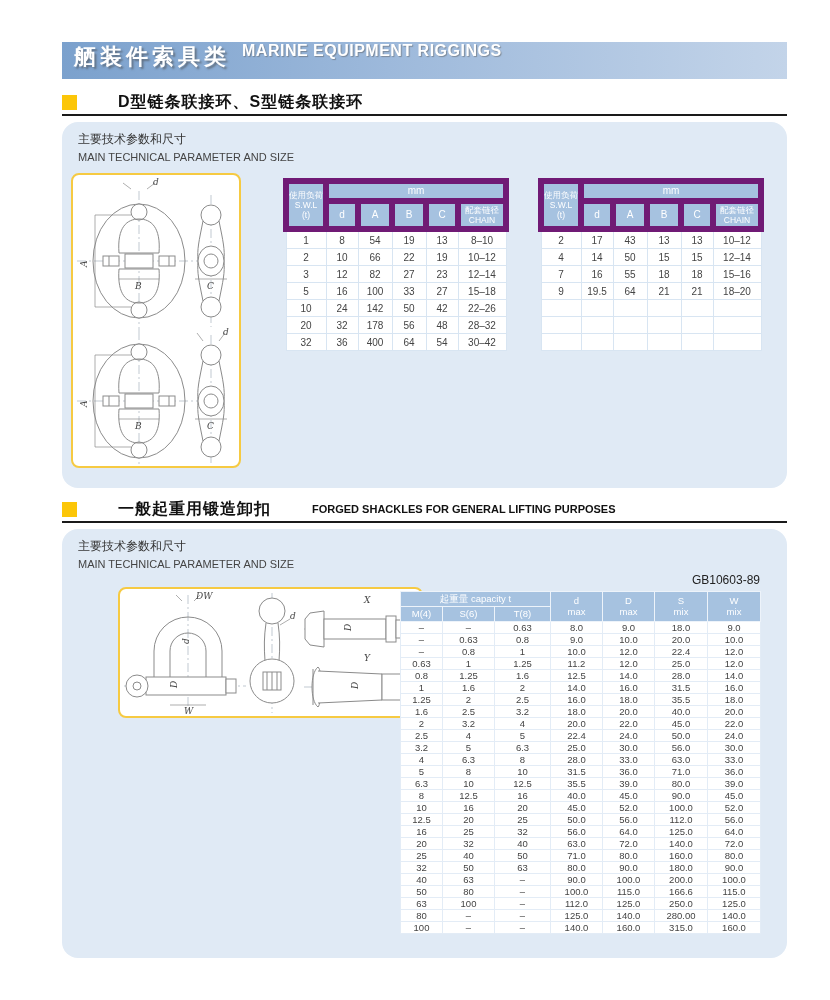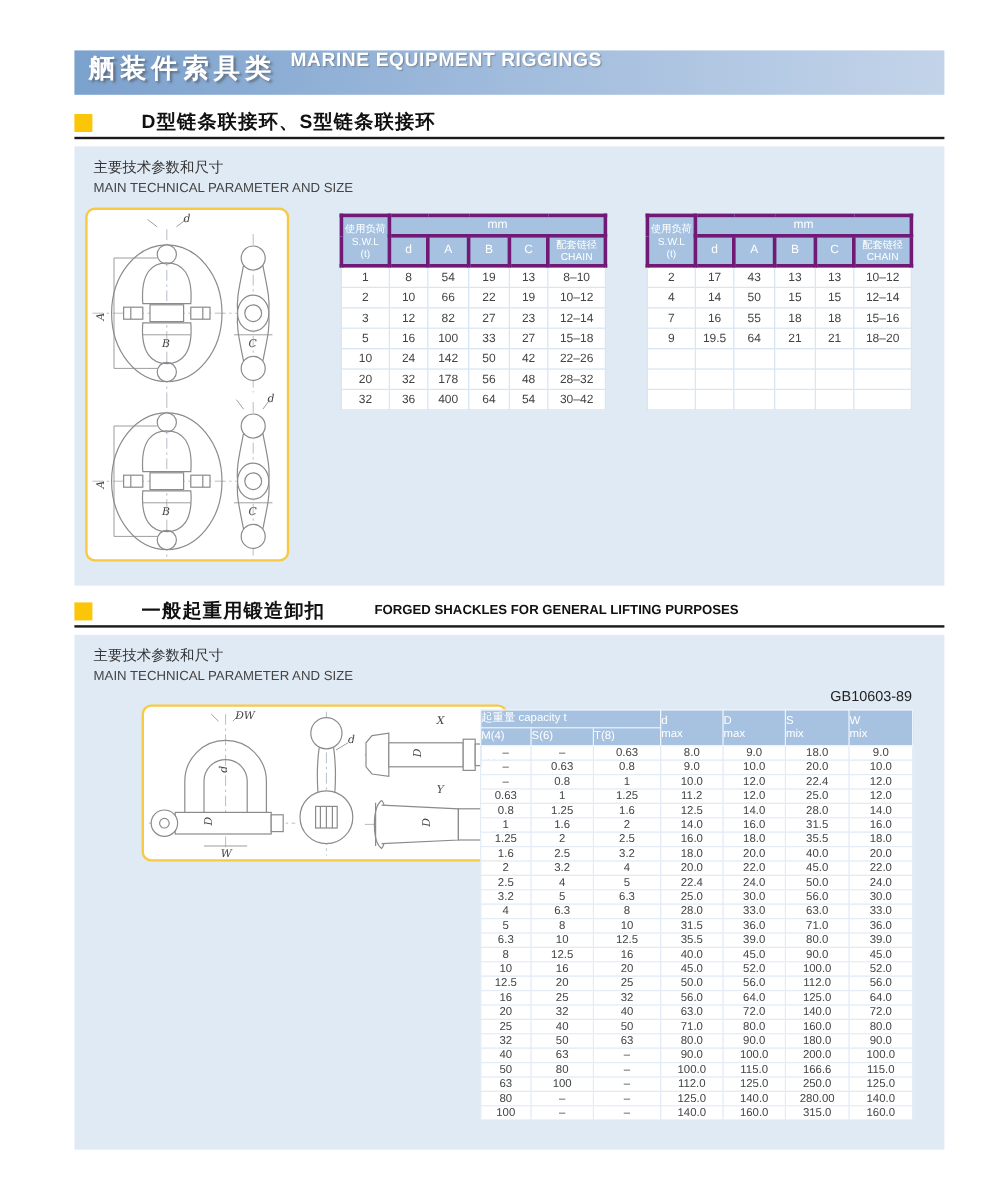--- a/index.html
+++ b/index.html
@@ -16,21 +16,21 @@
 
   
   .section-title{position:absolute;left:62px;width:725px;height:26px;
     border-bottom:2px solid #1a1a1a;display:flex;align-items:center;box-sizing:border-box;gap:32px;}
   .s1{top:90px;} .s2{top:497px;}
   .bullet{width:15px;height:15px;background:#fcc608;margin-right:9px;flex:0 0 auto;}
   .st-zh{font-size:16px;font-weight:bold;color:#111;letter-spacing:1px;}
   .st-en{font-size:11px;font-weight:bold;color:#111;margin-left:9px;}
 
   
-  .panel{position:absolute;left:62px;width:725px;background:#e0eaf5;}
+  .panel{position:absolute;left:62px;width:725px;background:#e0eaf5;border-radius:16px;}
   .panel1{top:122px;height:366px;}
   .panel2{top:529px;height:429px;}
   .param{position:absolute;left:16px;top:9px;}
   .p-zh{font-size:12px;color:#333;margin-bottom:3px;}
   .p-en{font-size:11px;color:#444;}
 
   
   .draw-box{position:absolute;background:#fff;border:2px solid #f6ca42;border-radius:8px;box-sizing:border-box;}
   .db1{left:9px;top:51px;width:170px;height:295px;}
   .db2{left:16px;top:58px;width:305px;height:131px;margin-left:40px;}
@@ -39,32 +39,32 @@
   .lnf{stroke:#8b8b8b;stroke-width:1;fill:#fff;}
   .cl{stroke:#a7b2bd;stroke-width:.7;fill:none;stroke-dasharray:9 3 2 3;}
   .dim{stroke:#8b8b8b;stroke-width:.7;fill:none;}
   .dtxt{font-family:"DejaVu Serif",serif;font-style:italic;font-size:9px;fill:#444;}
 
   
   .ltable{position:absolute;border-collapse:collapse;table-layout:fixed;}
   .t1{left:221px;top:56px;width:220px;}
   .t2{left:476px;top:56px;width:220px;}
   .ltable th{background:#a6c2e0;color:#fff;font-weight:normal;font-size:10px;
-    border:3px solid #701a75;padding:1px 0;line-height:1.2;text-align:center;}
+    border:6px solid #701a75;padding:1px 0;line-height:1.2;text-align:center;}
   .ltable td{background:#fff;color:#444;font-size:10px;text-align:center;
     border:1px solid #d8e5f2;height:16px;padding:0;}
   .blk{display:block;}
   .sm{font-size:8.5px;}
 
   
   .gb{position:absolute;top:44px;left:338px;width:360px;text-align:right;
     font-size:12px;color:#222;}
   .btable{position:absolute;left:338px;top:62px;width:360px;border-collapse:collapse;table-layout:fixed;}
   .btable th{background:#a6c2e0;color:#fff;font-weight:normal;font-size:9.5px;
-    border:1px solid #edf3fa;padding:1px 0;line-height:1.25;text-align:left;}
+    border:1px solid #edf3fa;padding:1px 0;line-height:1.25;text-align:center;}
   .btable td{background:#fff;color:#444;font-size:9.5px;text-align:center;
     border:1px solid #e3ecf6;height:11px;line-height:11px;padding:0;}
 </style>
 </head>
 <body>
 
 <div class="page">
 
   <div class="header-bar">
     <span class="h-zh">舾装件索具类</span>

